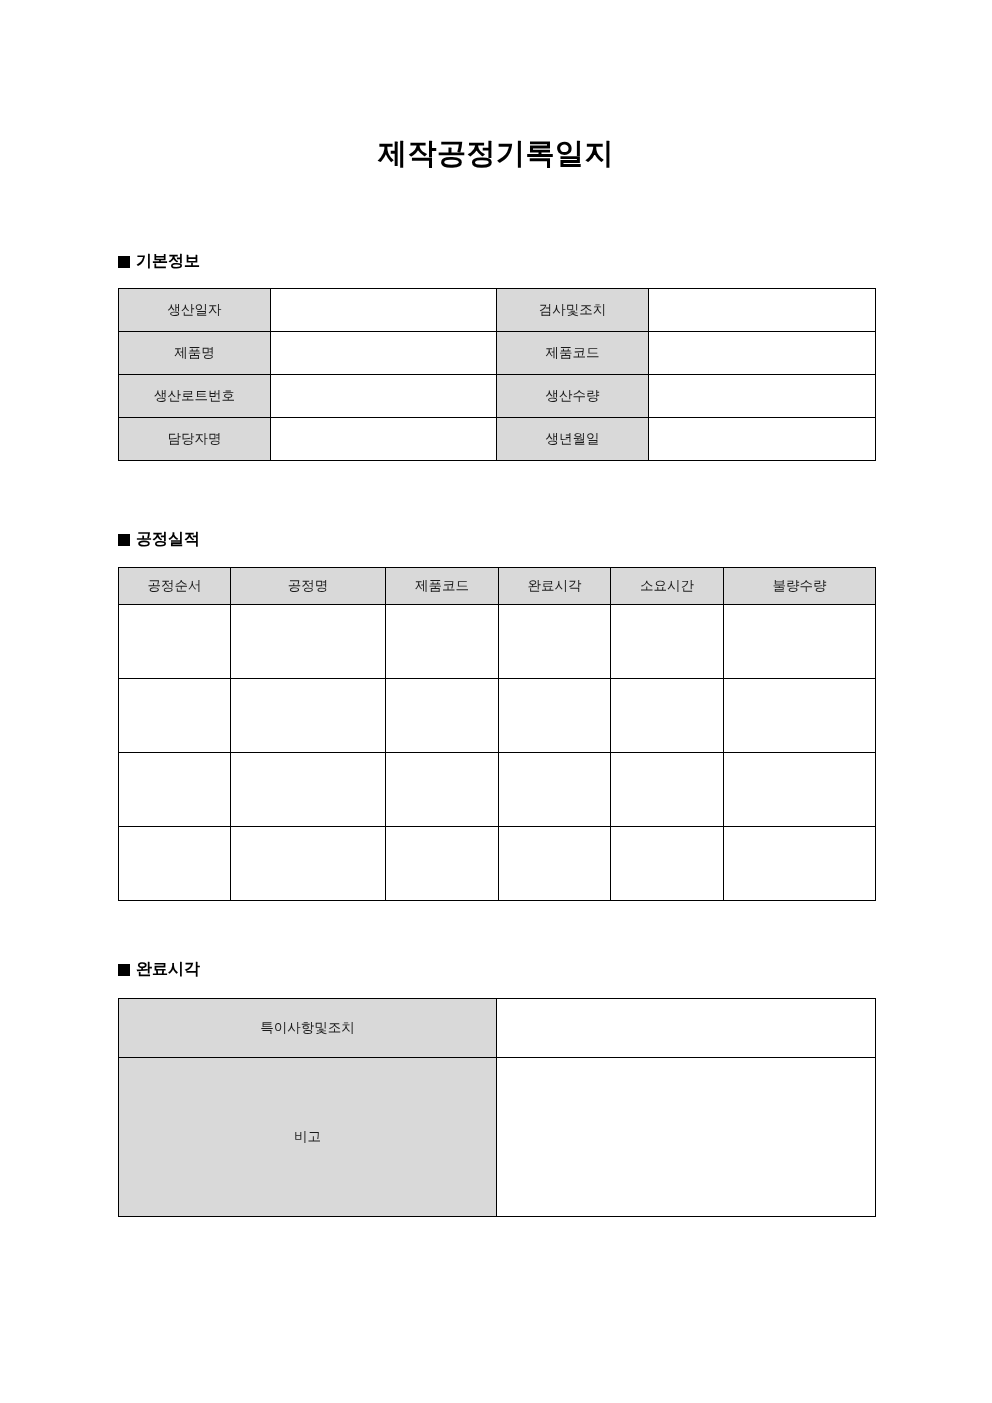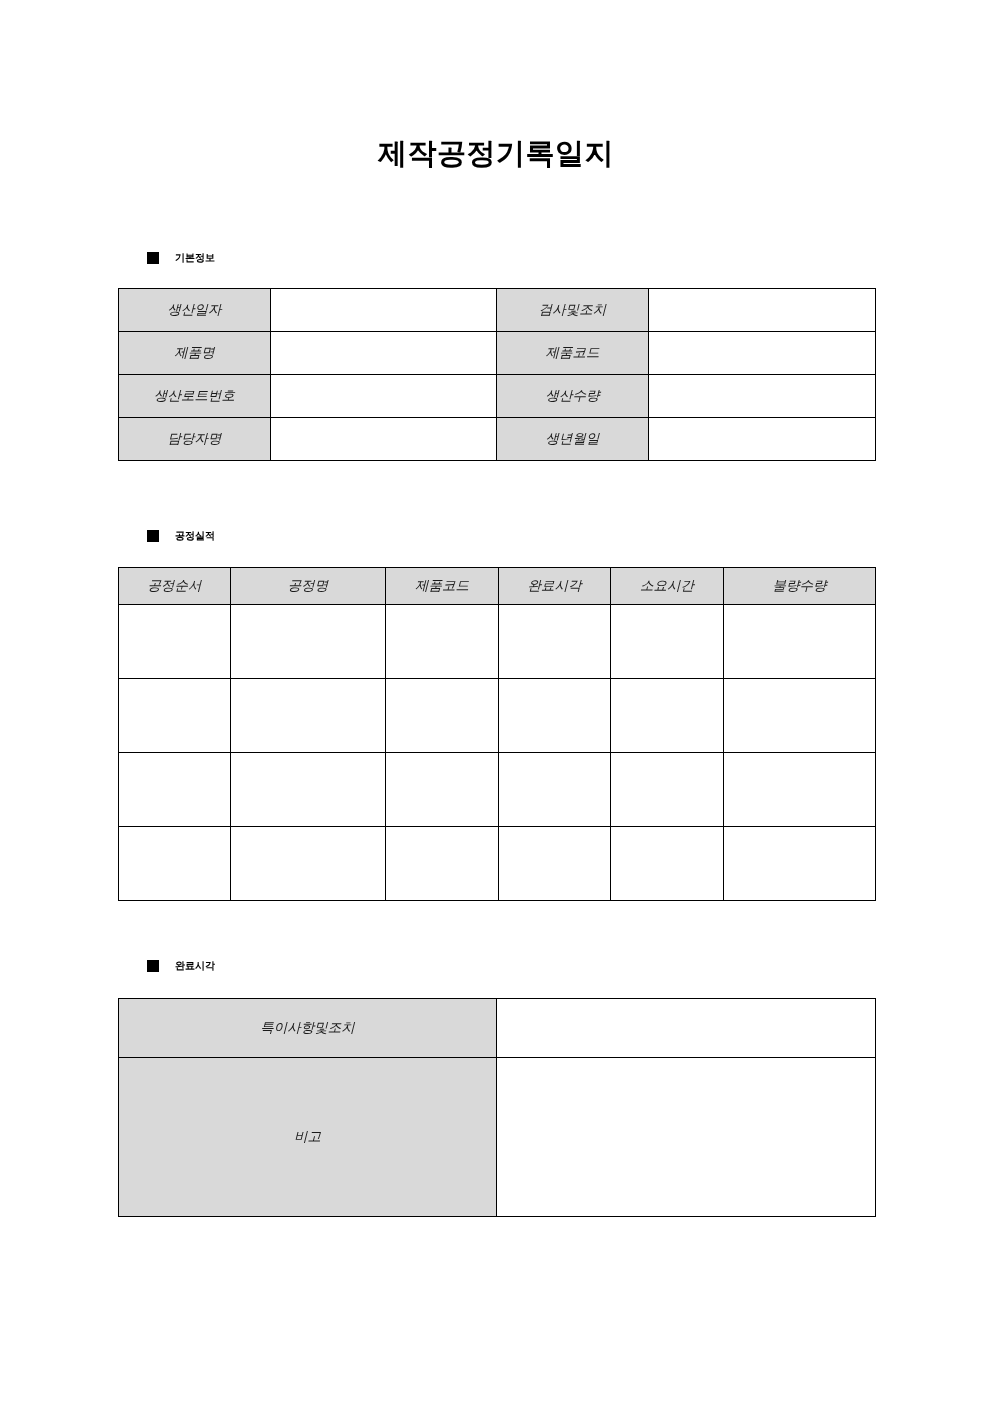--- a/index.html
+++ b/index.html
@@ -28,46 +28,44 @@
     width: 992px;
     text-align: center;
     font-size: 29px;
     font-weight: bold;
     letter-spacing: 0.5px;
     line-height: 1.2;
   }
   .section-header {
     position: absolute;
     left: 118px;
-    font-size: 10px;
+    font-size: 16px;
     font-weight: bold;
     letter-spacing: 0px;
     white-space: nowrap;
     display: flex;
     align-items: center;
-    gap: 16px;
-    margin-left: 29px;
+    gap: 6px;
   }
   .bullet {
     display: inline-block;
     width: 12px;
     height: 12px;
     background: #000000;
     flex: 0 0 auto;
   }
   .sec1-header { top: 251px; }
   .sec2-header { top: 529px; }
   .sec3-header { top: 959px; }
 
   table.grid {
     position: absolute;
     border-collapse: collapse;
     table-layout: fixed;
     font-size: 13.5px;
-    font-style: italic;
   }
   table.grid td {
     border: 1px solid #000000;
     padding: 0;
     text-align: center;
     vertical-align: middle;
     font-weight: normal;
     color: #1a1a1a;
   }
   td.lbl {

